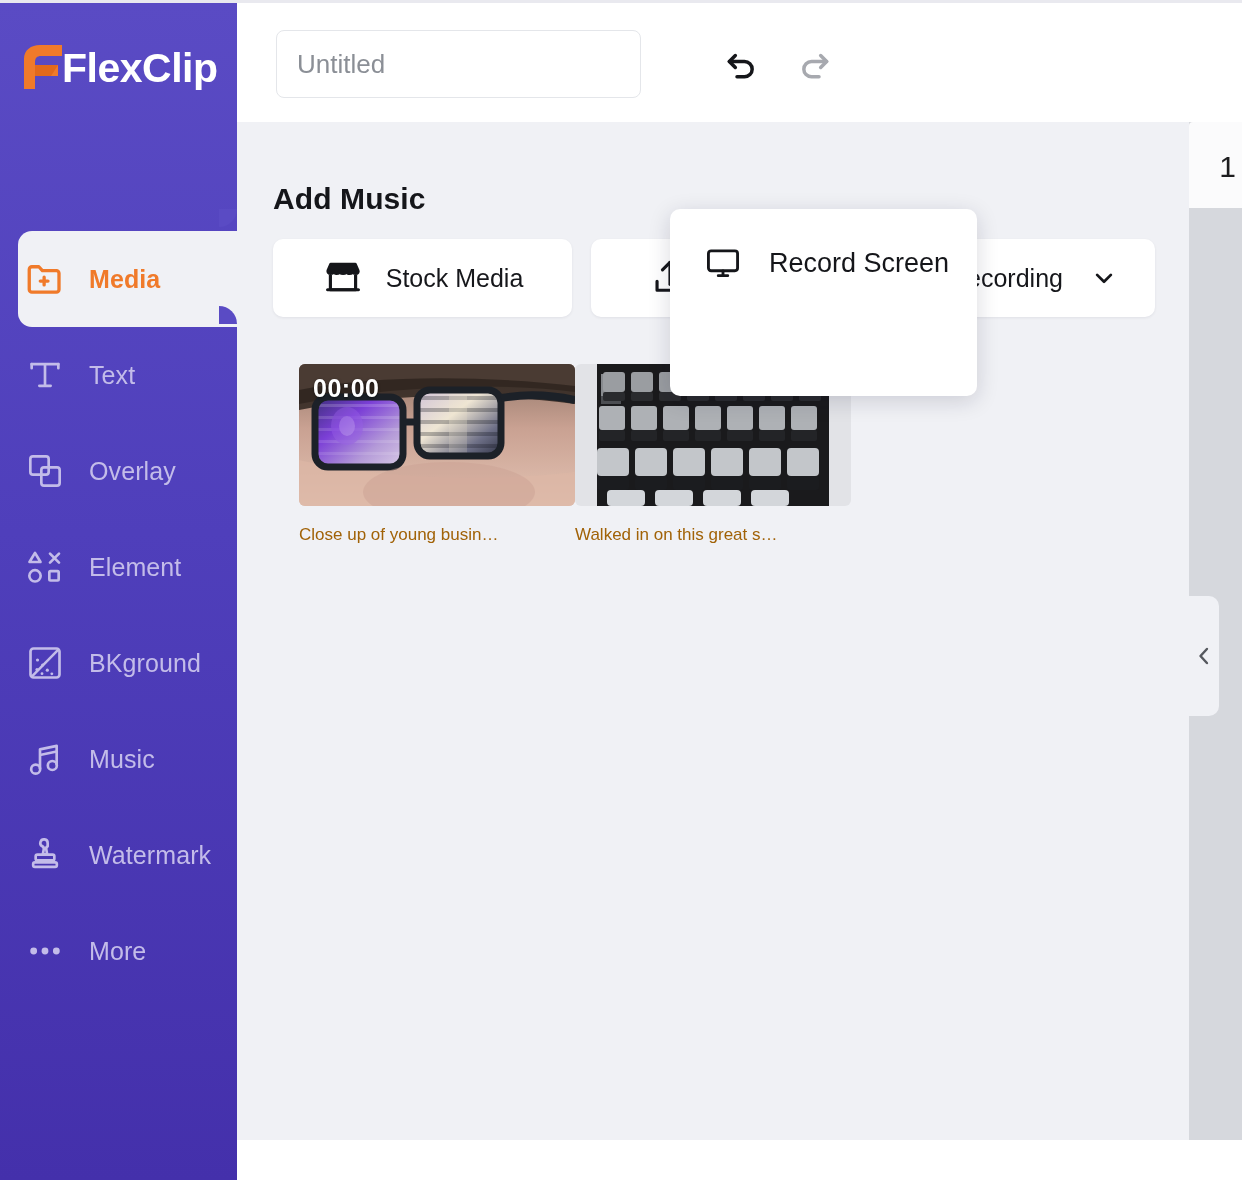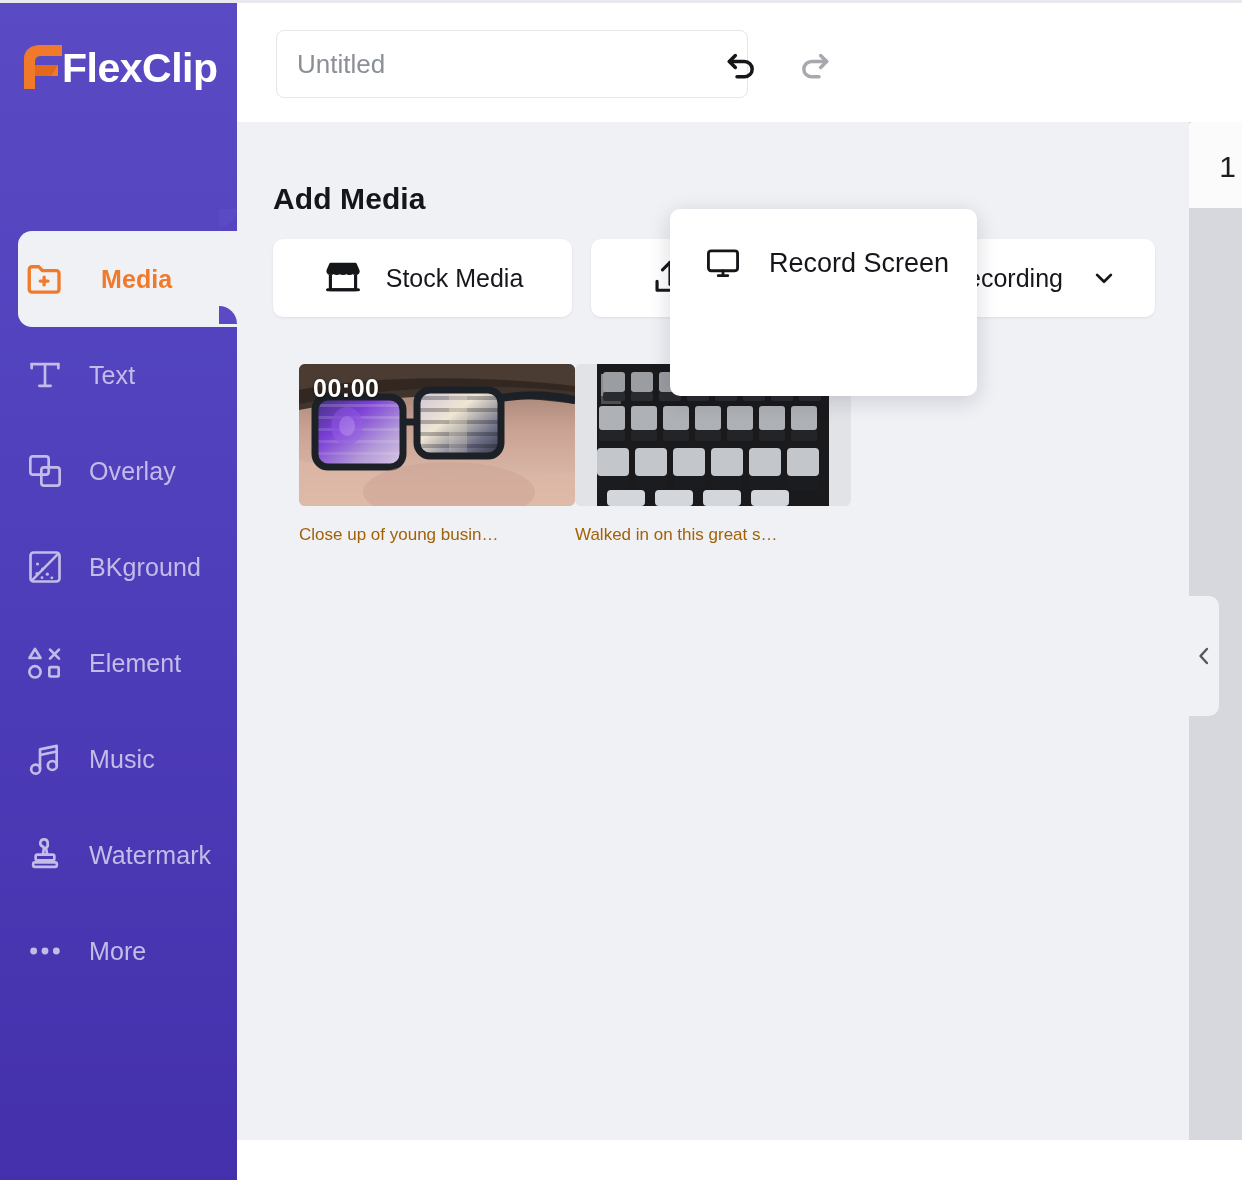--- a/index.html
+++ b/index.html
@@ -43,38 +43,38 @@
     flex: 0 0 46px;
   }
   .nav-item .lbl {
     margin-left:21px; font-size:25px; color:#c3bce9; font-weight:400;
     letter-spacing:0.1px;
   }
   .nav-item.active {
     background:#f0f1f5;
     width:247px;
     border-top-left-radius:14px; border-bottom-left-radius:14px;
-    margin-left:18px; padding-left:4px;gap:12px;
+    margin-left:18px; padding-left:4px;
   }
   .nav-item.active .lbl { color:#f07a2a; font-weight:600; }
   
   .notch {
     position:absolute; left:219px; width:18px; height:18px; background:#5a4bc4;
     z-index:6; pointer-events:none;
   }
   .notch.t { top:209px; border-bottom-right-radius:18px; }
   .notch.b { top:306px; border-top-right-radius:18px; }
 
   
   .header {
     position:absolute; left:237px; top:3px; width:1005px; height:119px;
     background:#ffffff;
   }
   .title-input {
-    position:absolute; left:39px; top:27px; width:472px; height:68px;
+    position:absolute; left:39px; top:27px; width:365px; height:68px;
     border:1px solid #e4e6ea; border-radius:8px; background:#fff;
     font-family:"Liberation Sans", sans-serif; font-size:26px; color:#333;
     padding:8px 20px; outline:none;
   }
   .title-input::placeholder { color:#8b8f96; }
   .hbtn {
     position:absolute; top:40px; width:44px; height:44px;
     display:flex; align-items:center; justify-content:center; cursor:pointer;
     background:none; border:none; padding:0;
   }
@@ -206,48 +206,48 @@
       </div>
 
       <div class="nav-item">
         <span class="ic">
           <svg width="40" height="40" viewBox="0 0 24 24" fill="none" stroke="#c3bce9" stroke-width="1.6">
             <rect x="3.2" y="3.2" width="11" height="11" rx="1.6"></rect>
             <rect x="9.8" y="9.8" width="11" height="11" rx="1.6"></rect>
           </svg>
         </span>
         <span class="lbl">Overlay</span>
+      </div>
+
+      <div class="nav-item">
+        <span class="ic">
+          <svg width="40" height="40" viewBox="0 0 24 24" fill="none" stroke="#c3bce9" stroke-width="1.6" stroke-linecap="round" stroke-linejoin="round">
+            <path d="M6 3.5 L9.3 9 H2.7 Z"></path>
+            <path d="M15 4 L20.4 9.4 M20.4 4 L15 9.4"></path>
+            <circle cx="6" cy="17.3" r="3.4"></circle>
+            <rect x="14.6" y="14.5" width="5.6" height="5.6" rx="0.7"></rect>
+          </svg>
+        </span>
+        <span class="lbl">Element</span>
       </div>
 
       <div class="nav-item">
         <span class="ic">
           <svg width="40" height="40" viewBox="0 0 24 24" fill="none" stroke="#c3bce9" stroke-width="1.6" stroke-linejoin="round">
             <rect x="3.3" y="3.3" width="17.4" height="17.4" rx="1.8"></rect>
             <path d="M20 4 L4.2 20" stroke-width="1.5"></path>
             <circle cx="7.5" cy="10.2" r="0.95" fill="#c3bce9" stroke="none"></circle>
             <circle cx="10.6" cy="13.2" r="0.95" fill="#c3bce9" stroke="none"></circle>
             <circle cx="7.2" cy="15.9" r="0.95" fill="#c3bce9" stroke="none"></circle>
             <circle cx="13.4" cy="16.3" r="0.95" fill="#c3bce9" stroke="none"></circle>
             <circle cx="10.2" cy="18.4" r="0.85" fill="#c3bce9" stroke="none"></circle>
             <circle cx="16.1" cy="18.5" r="0.85" fill="#c3bce9" stroke="none"></circle>
           </svg>
         </span>
         <span class="lbl">BKground</span>
-      </div>
-
-      <div class="nav-item">
-        <span class="ic">
-          <svg width="40" height="40" viewBox="0 0 24 24" fill="none" stroke="#c3bce9" stroke-width="1.6" stroke-linecap="round" stroke-linejoin="round">
-            <path d="M6 3.5 L9.3 9 H2.7 Z"></path>
-            <path d="M15 4 L20.4 9.4 M20.4 4 L15 9.4"></path>
-            <circle cx="6" cy="17.3" r="3.4"></circle>
-            <rect x="14.6" y="14.5" width="5.6" height="5.6" rx="0.7"></rect>
-          </svg>
-        </span>
-        <span class="lbl">Element</span>
       </div>
 
       <div class="nav-item">
         <span class="ic">
           <svg width="40" height="40" viewBox="0 0 24 24" fill="none" stroke="#c3bce9" stroke-width="1.6" stroke-linejoin="round">
             <path d="M9 18V6.2l10-2.1v11.6"></path>
             <path d="M9 9.6l10-2.1"></path>
             <circle cx="6.4" cy="18.1" r="2.7"></circle>
             <circle cx="16.4" cy="15.9" r="2.7"></circle>
           </svg>
@@ -299,21 +299,21 @@
   </div>
 
   <div class="stage-backdrop"></div>
   <div class="stage-card">
     <div class="stage-num">1</div>
   </div>
   <div class="bottom-white"></div>
 
   <div class="panel">
 
-    <div class="panel-title">Add Media</div>
+    <div class="panel-title">Add Music</div>
 
     <div class="btn-row">
 
       <button class="mbtn stock">
         <span>
           <svg width="42" height="42" viewBox="0 0 24 24" fill="none" stroke="#15161a" stroke-width="1.7" stroke-linejoin="round">
             <path d="M3.4 8.3 5 4.7h14l1.6 3.6c.35.8-.2 1.75-1.3 1.75-1 0-1.75-.7-1.75-1.6 0 .9-.75 1.6-1.75 1.6S14 9.35 14 8.45c0 .9-.8 1.6-1.95 1.6s-1.95-.7-1.95-1.6c0 .9-.75 1.6-1.75 1.6S6.6 9.35 6.6 8.45c0 .9-.75 1.6-1.75 1.6-1.1 0-1.65-.95-1.45-1.75z" fill="#15161a"></path>
             <path d="M4.8 10.8v8.5h14.4v-8.5" stroke-width="1.8"></path>
             <path d="M3.2 19.3h17.6" stroke-width="1.8" stroke-linecap="round"></path>
           </svg>

